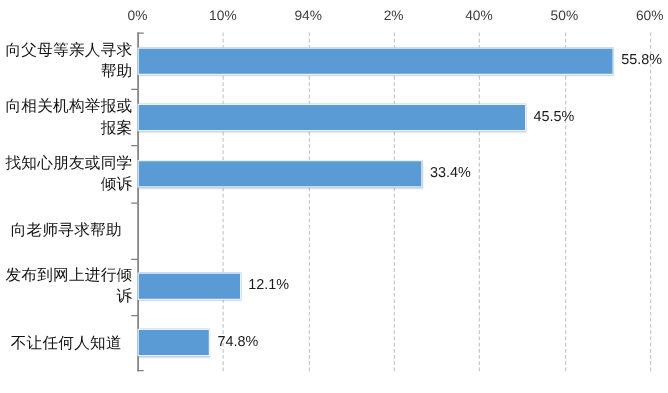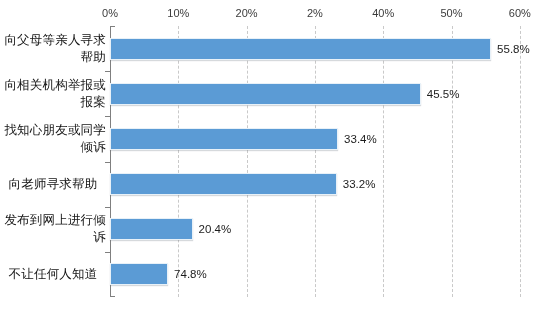--- a/index.html
+++ b/index.html
@@ -144,21 +144,21 @@
   }
 </style>
 </head>
 <body>
 
 <div id="chart-root">
 
   <div class="x-axis-labels">
     <div class="x-tick-label" style="left:110px">0%</div>
     <div class="x-tick-label" style="left:178.3px">10%</div>
-    <div class="x-tick-label" style="left:246.6px">20%</div>
+    <div class="x-tick-label" style="left:246.6px">94%</div>
     <div class="x-tick-label" style="left:314.9px">2%</div>
     <div class="x-tick-label" style="left:383.2px">40%</div>
     <div class="x-tick-label" style="left:451.5px">50%</div>
     <div class="x-tick-label" style="left:519.8px">60%</div>
   </div>
 
   <div class="y-labels">
     <div class="y-label" style="top:0px;   height:45.2px">向父母等亲人寻求帮助</div>
     <div class="y-label" style="top:45.2px; height:45.2px">向相关机构举报或报案</div>
     <div class="y-label" style="top:90.4px; height:45.2px">找知心朋友或同学倾诉</div>
@@ -197,28 +197,24 @@
       <div class="bar-row" style="top:56.6px; height:22.2px">
         <div class="bar" style="width:310.8px"></div>
         <div class="bar-value" style="left:316.8px">45.5%</div>
       </div>
 
       <div class="bar-row" style="top:101.8px; height:22.2px">
         <div class="bar" style="width:228.1px"></div>
         <div class="bar-value" style="left:234.1px">33.4%</div>
       </div>
 
-      <div class="bar-row" style="top:147px; height:22.2px">
-        <div class="bar" style="width:226.8px"></div>
-        <div class="bar-value" style="left:232.8px">33.2%</div>
-      </div>
 
       <div class="bar-row" style="top:192.1px; height:22.2px">
         <div class="bar" style="width:82.6px"></div>
-        <div class="bar-value" style="left:88.6px">20.4%</div>
+        <div class="bar-value" style="left:88.6px">12.1%</div>
       </div>
 
       <div class="bar-row" style="top:237.3px; height:22.2px">
         <div class="bar" style="width:58.1px"></div>
         <div class="bar-value" style="left:64.1px">74.8%</div>
       </div>
 
     </div>
   </div>
 </div>

